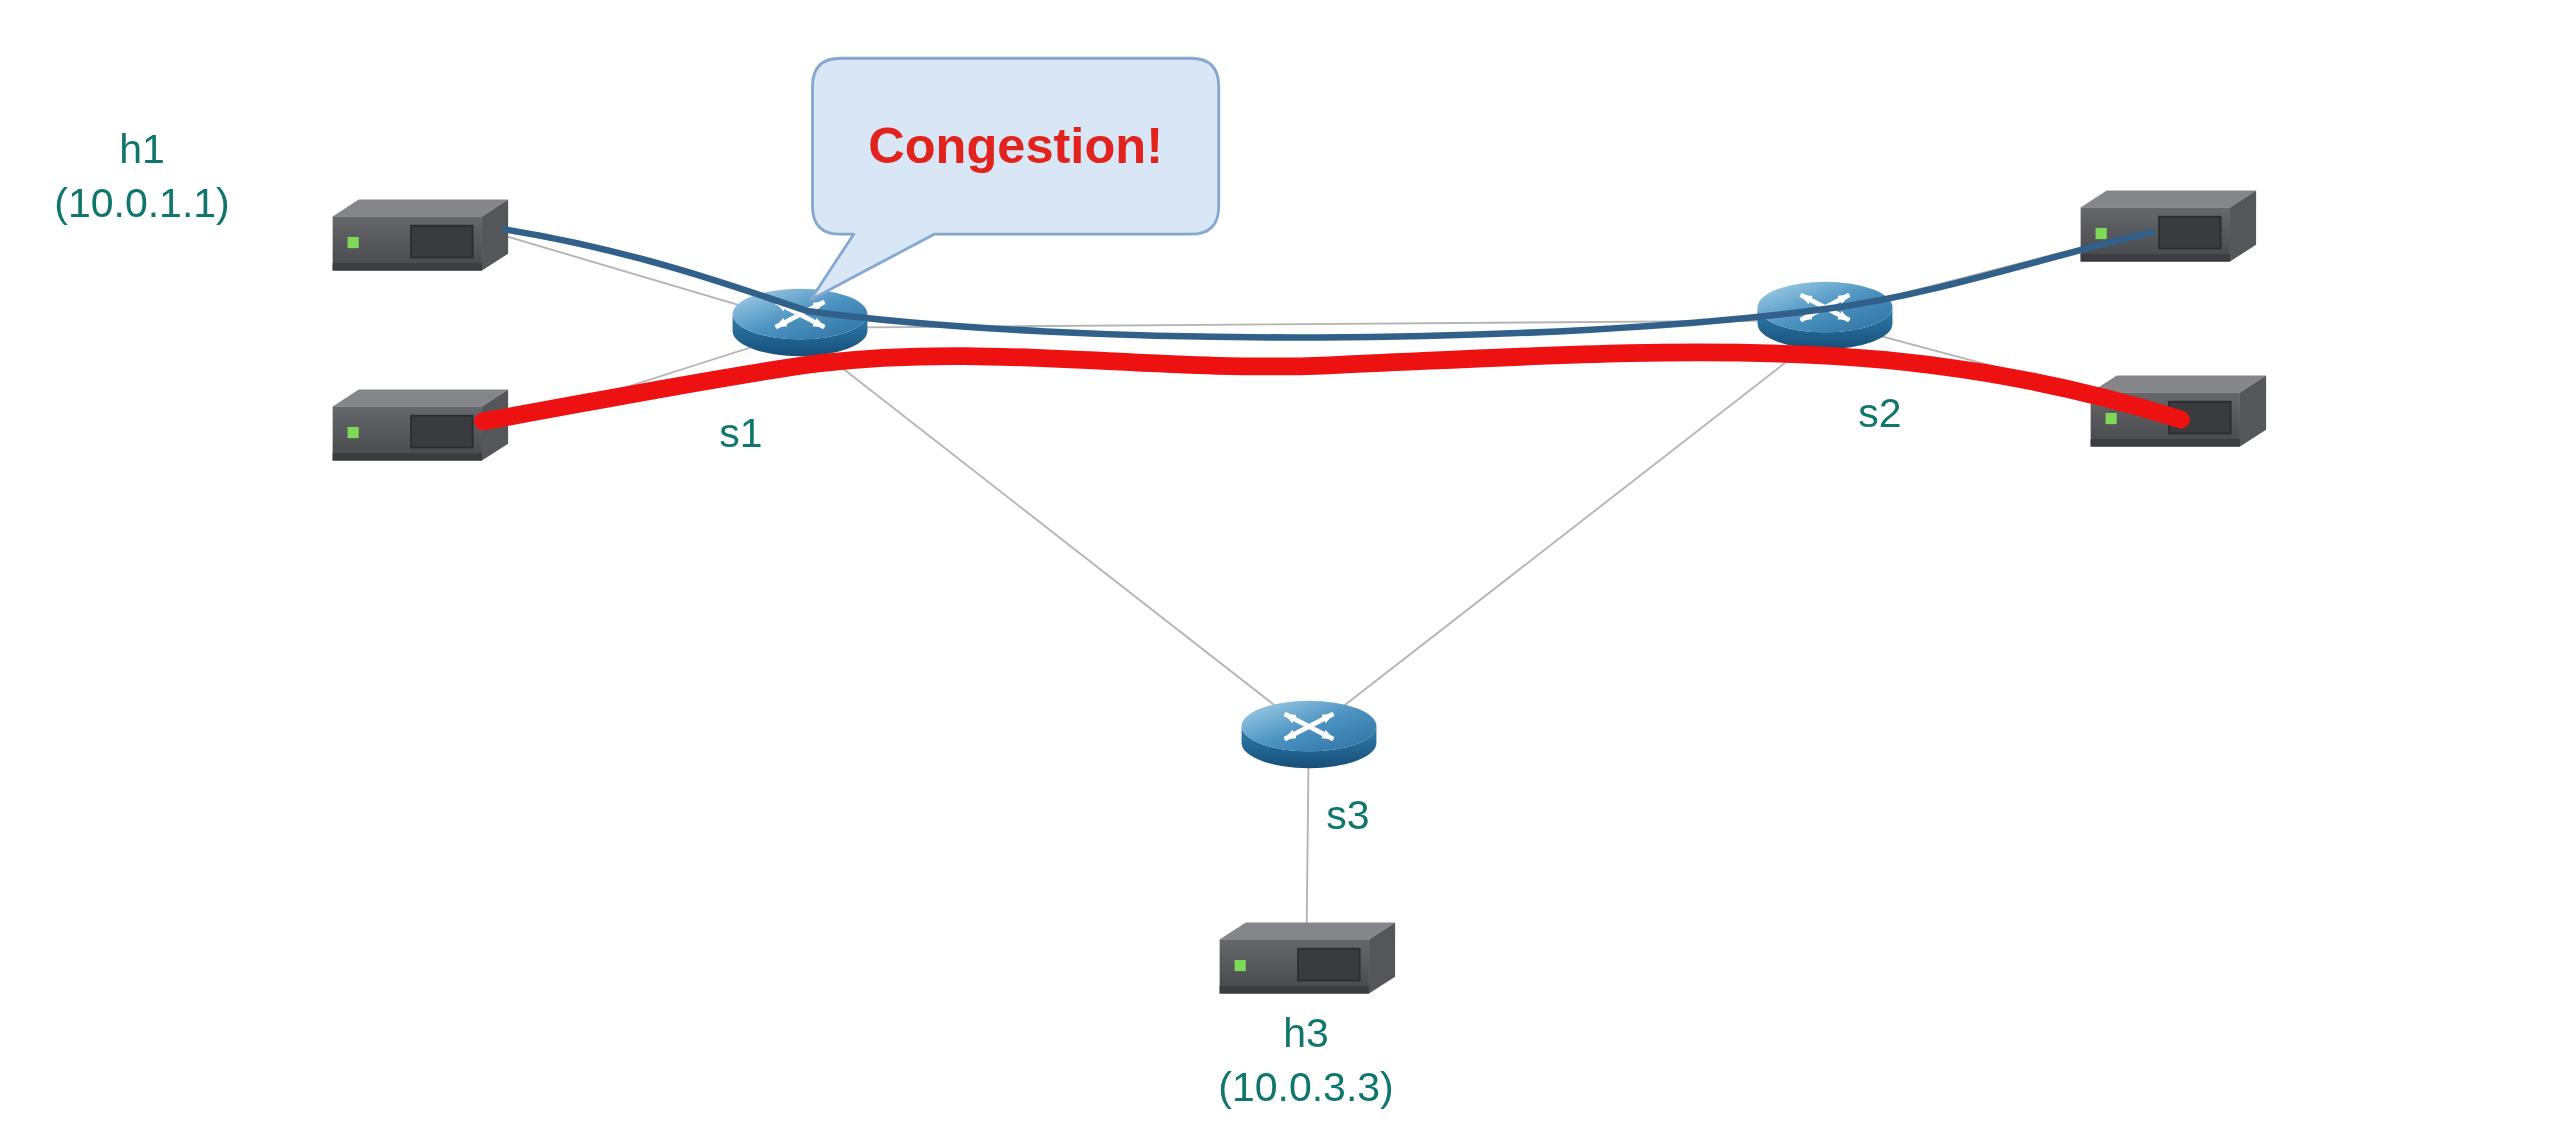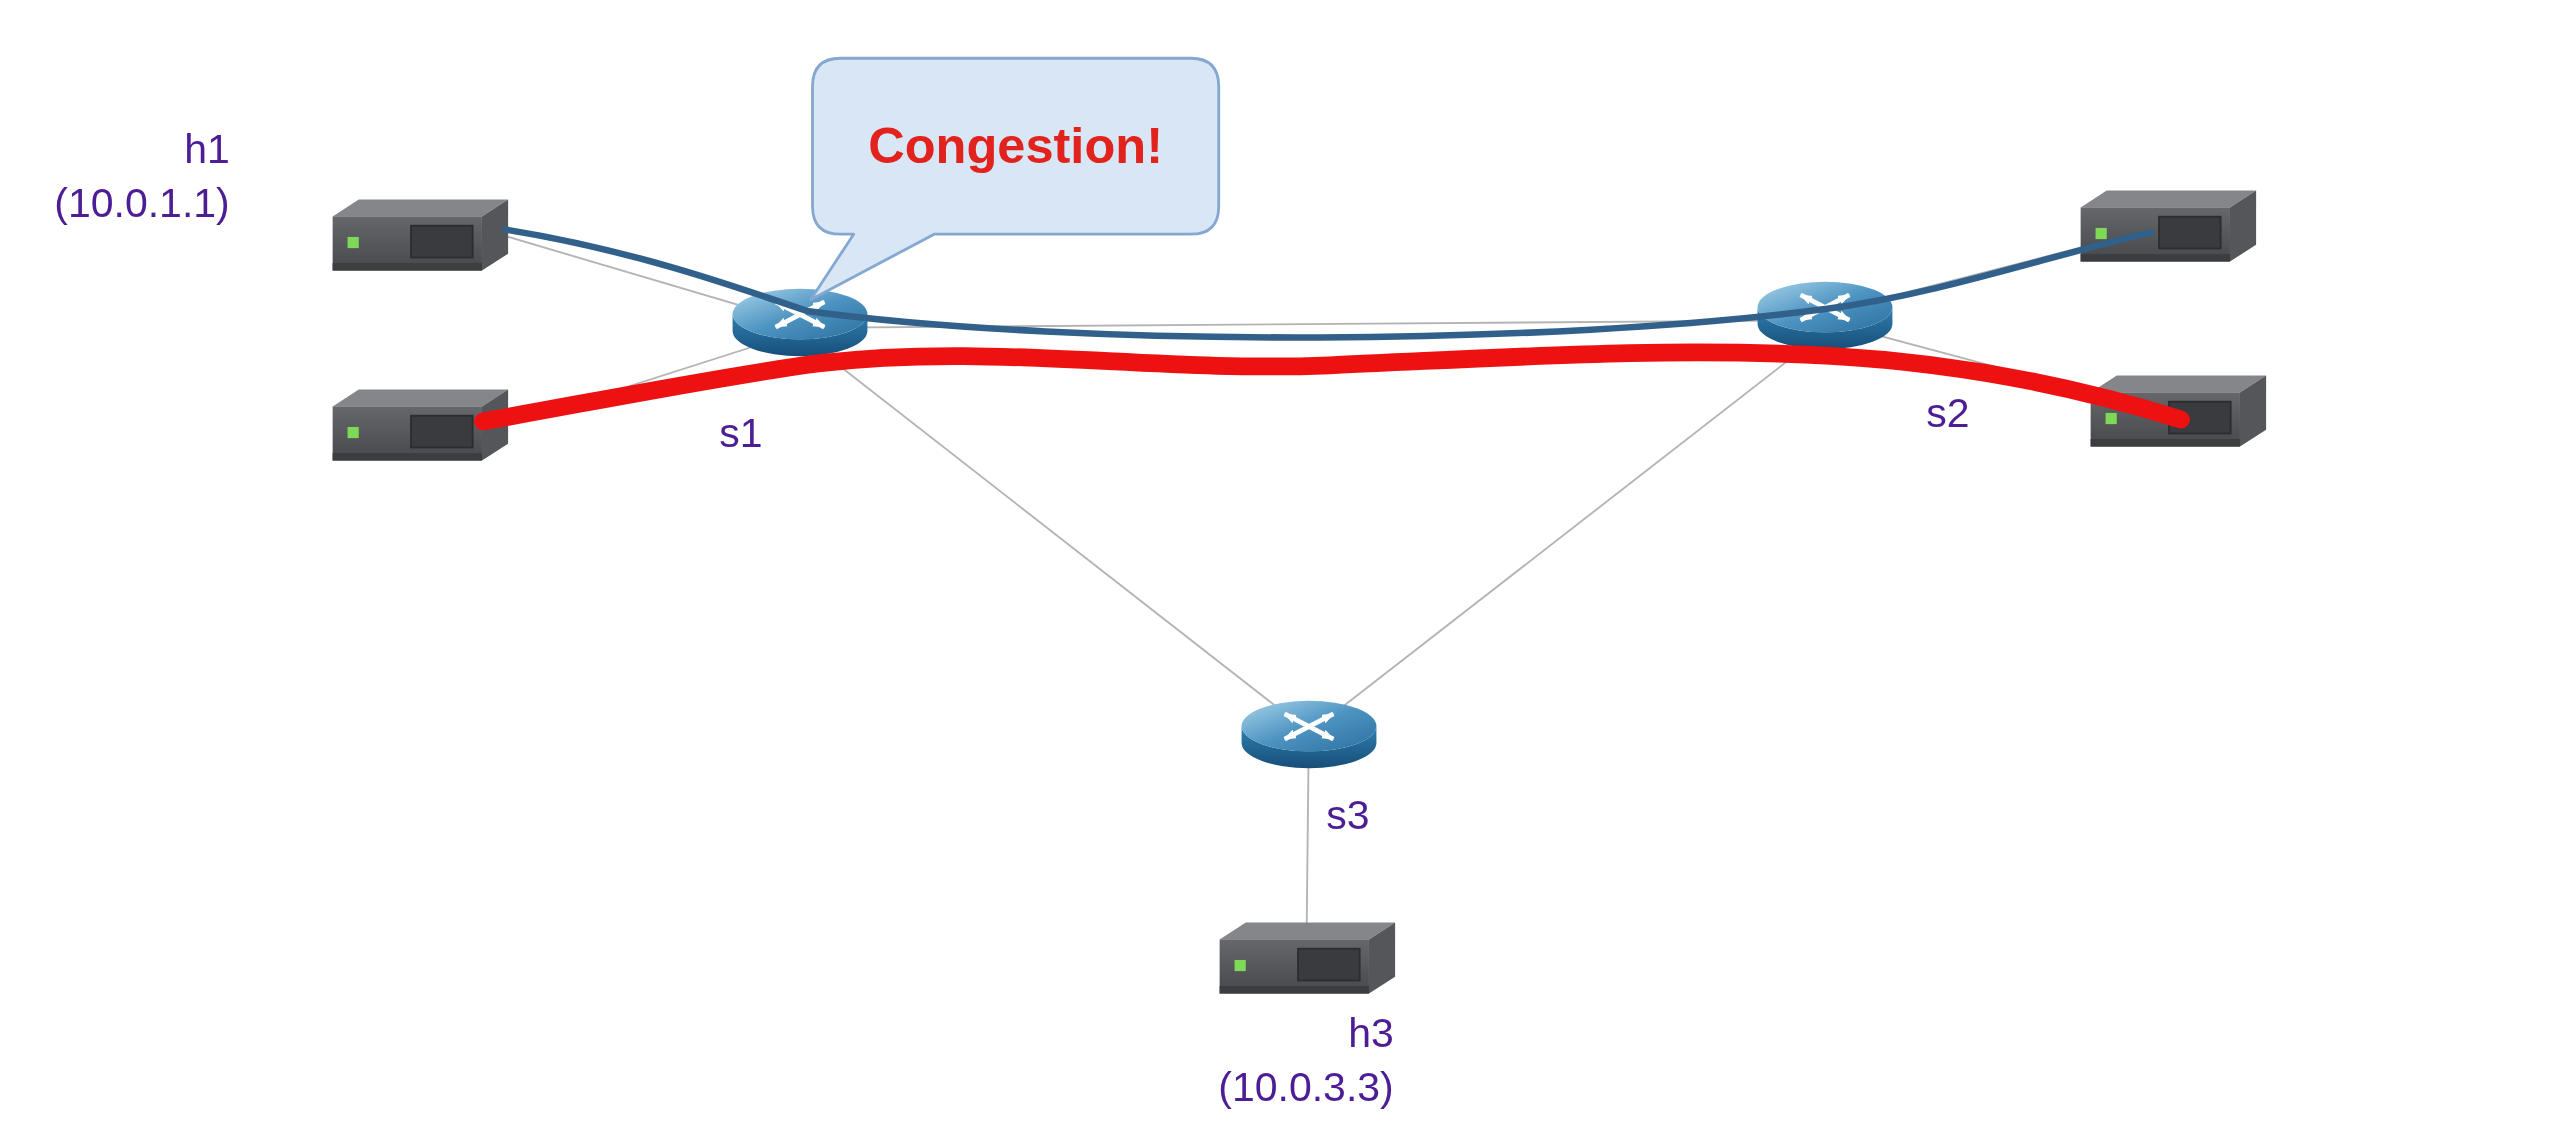--- a/index.html
+++ b/index.html
@@ -14,24 +14,24 @@
   }
   .layer { position:absolute; left:0; top:0; pointer-events:none; }
   .base-layer   { z-index:1; }
   .node         { position:absolute; z-index:3; }
   .flow-layer   { z-index:4; }
   .callout-layer{ z-index:7; }
   .label {
     position:absolute;
     z-index:6;
     transform:translateX(-50%);
-    text-align:right;
+    text-align:center;
     font-size:41px;
     line-height:54px;
-    color:#4c1d95;
+    color:#0f766e;
     white-space:nowrap;
   }
   .callout-text {
     font-family:"Liberation Sans", sans-serif;
     font-weight:bold;
     font-size:54px;
     fill:#e2231d;
   }
   svg { display:block; }
 </style>
@@ -145,21 +145,21 @@
     <div>(10.0.1.1)</div>
   </div>
   <div class="label" style="left:1306px; top:1006px">
     <div>h3</div>
     <div>(10.0.3.3)</div>
   </div>
 
   <div class="label" style="left:741px;  top:406px">
     <div>s1</div>
   </div>
-  <div class="label" style="left:1948px; top:386px">
+  <div class="label" style="left:1880px; top:386px">
     <div>s2</div>
   </div>
   <div class="label" style="left:1348px; top:788px">
     <div>s3</div>
   </div>
 
 </div>
 
 
 </body></html>

